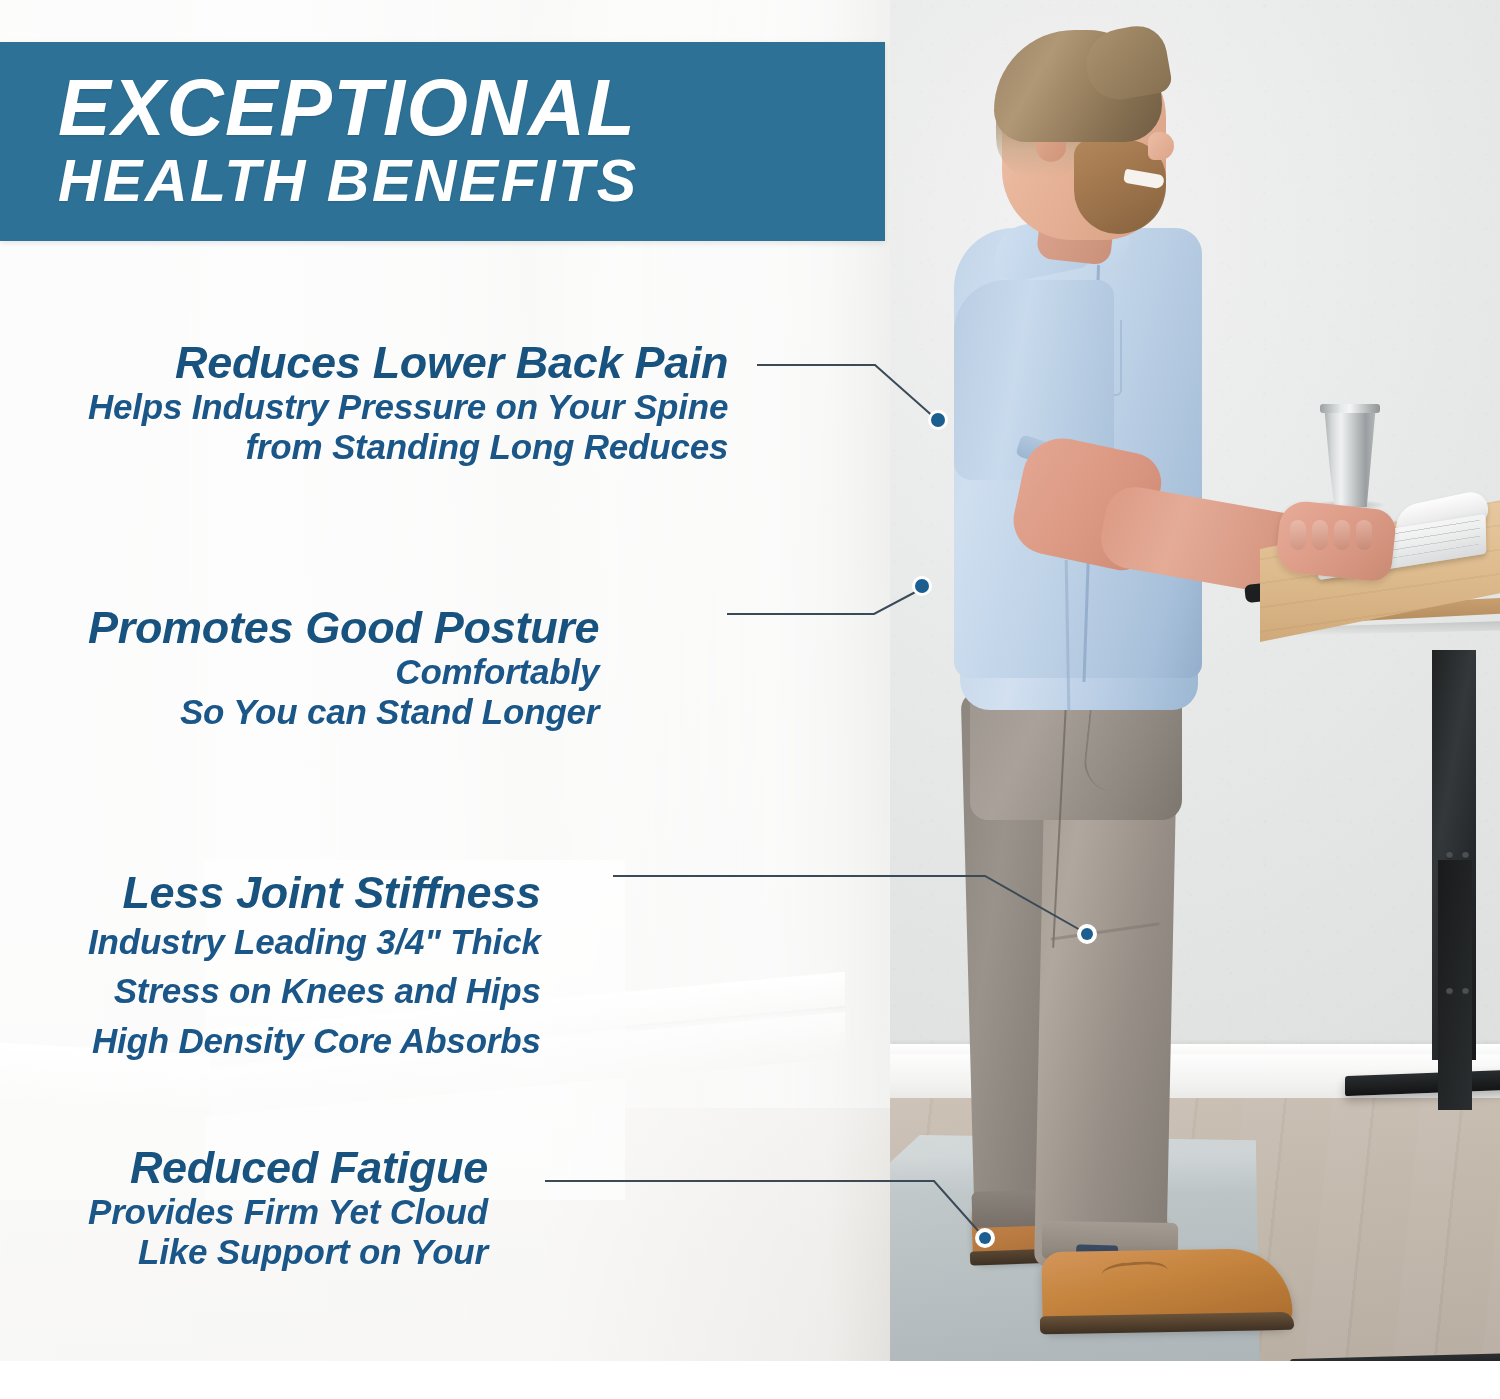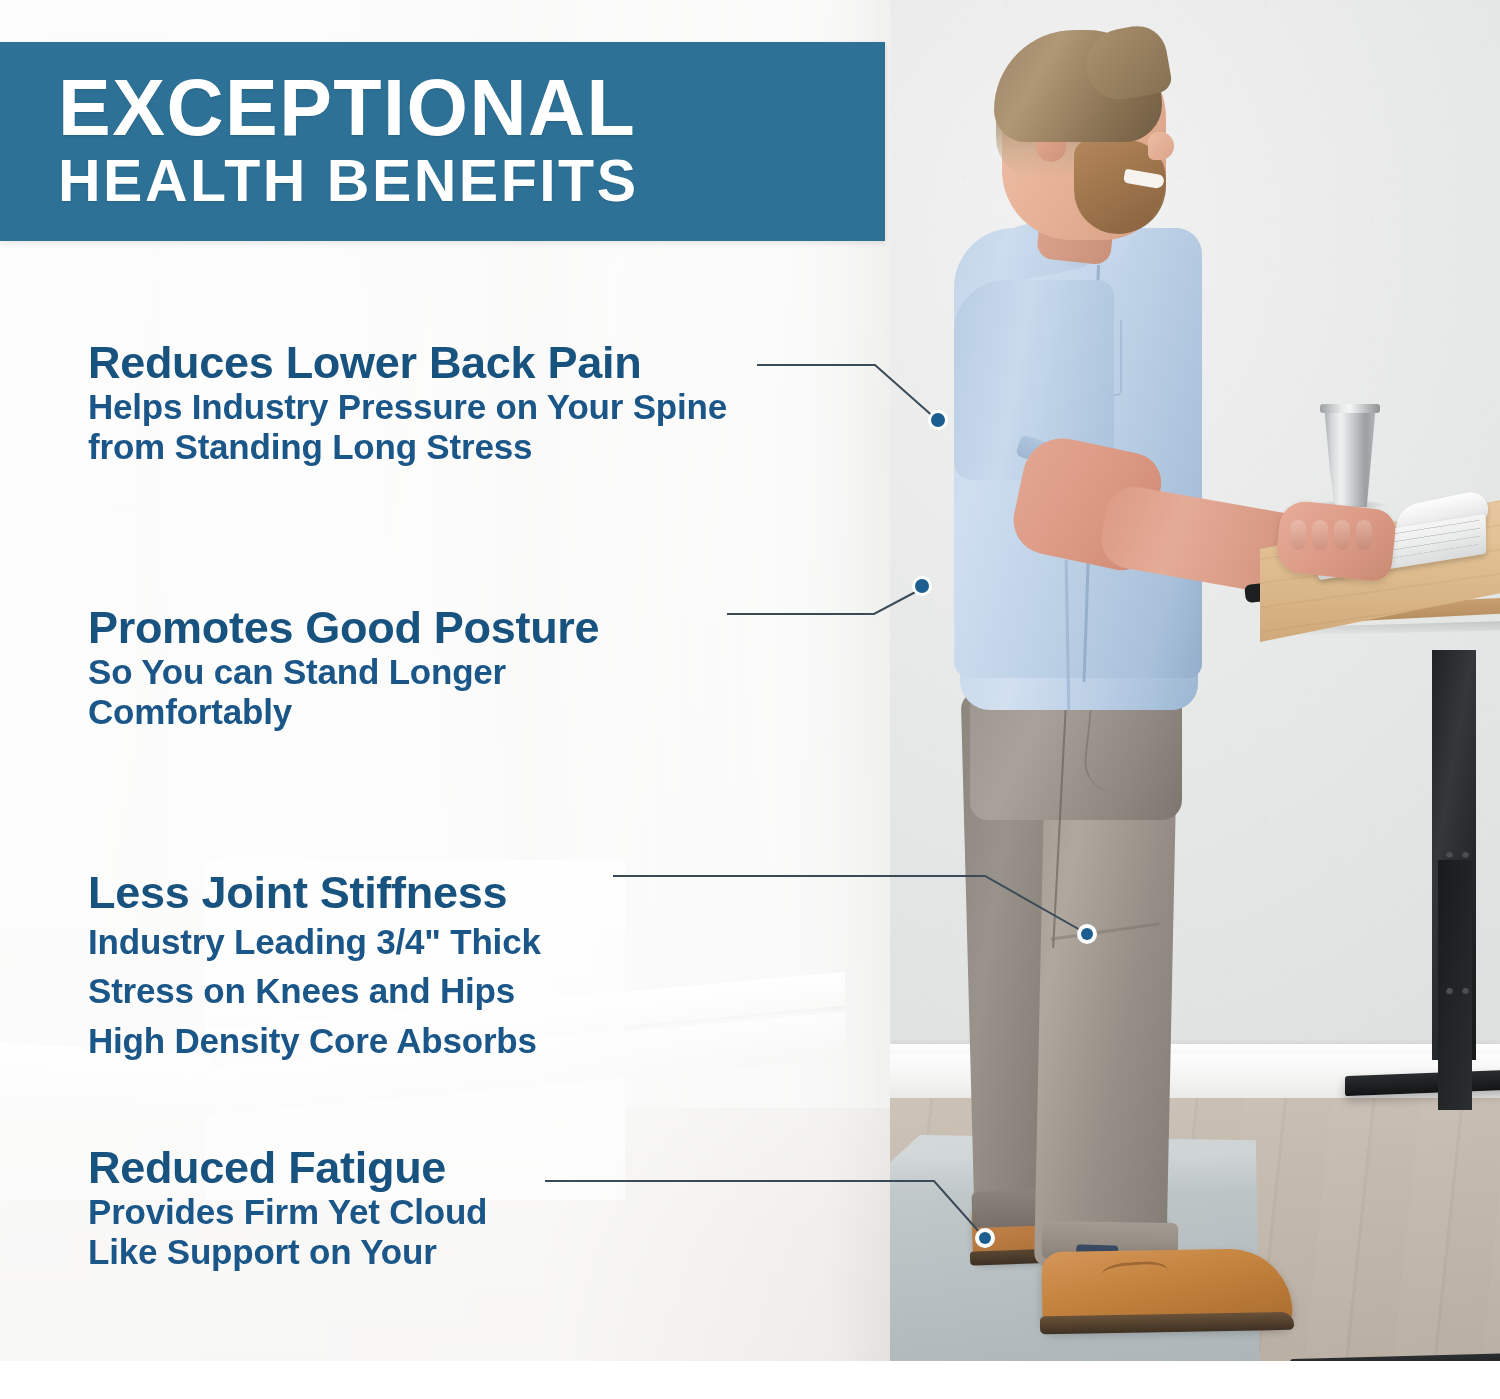--- a/index.html
+++ b/index.html
@@ -3,21 +3,21 @@
 <meta charset="utf-8">
 <style>
   * { margin:0; padding:0; box-sizing:border-box; }
   html,body { background:#ffffff; }
   body {
     width:1500px; height:1399px;
     font-family:"Liberation Sans", sans-serif;
     overflow:hidden; position:relative;
   }
 
-  #stage { position:absolute; inset:0; width:1500px; height:1361px; overflow:hidden; }
+  #stage { position:absolute; inset:0; width:1500px; height:1361px; overflow:hidden;font-style:italic; }
 
   
   .bg-wall {
     position:absolute; left:0; top:0; width:1500px; height:1399px;
     background:
       linear-gradient(100deg, #f2f2f0 0%, #ececea 22%, #f4f4f2 38%, #e9e9e7 55%, #f0f0ee 72%, #e6e6e4 100%);
   }
   
   .wall-col-a {
     position:absolute; left:150px; top:0; width:250px; height:1399px;
@@ -430,21 +430,21 @@
     letter-spacing:1.5px; white-space:nowrap;
     text-shadow:0 1px 2px rgba(0,0,0,.12);
   }
   .banner-line2 {
     color:#ffffff; font-weight:bold; font-size:59px; line-height:1.0;
     letter-spacing:2.5px; margin-top:6px; white-space:nowrap;
     text-shadow:0 1px 2px rgba(0,0,0,.12);
   }
 
   
-  .benefit { position:absolute; }
+  .benefit { position:absolute;text-align:right; }
   .b-title {
     color:#18527f; font-weight:bold; font-size:45px; line-height:1.04;
     letter-spacing:-.3px; white-space:nowrap;
     text-shadow:0 1px 1px rgba(255,255,255,.6);
   }
   .b-sub {
     color:#1b5688; font-weight:bold; font-size:35px; line-height:1.16;
     letter-spacing:-.2px; white-space:nowrap;
     text-shadow:0 1px 1px rgba(255,255,255,.55);
   }
@@ -563,27 +563,27 @@
   </div>
 
   <div class="banner">
     <div class="banner-line1">EXCEPTIONAL</div>
     <div class="banner-line2">HEALTH BENEFITS</div>
   </div>
 
   <div class="benefit" id="benefit-1">
     <div class="b-title">Reduces Lower Back Pain</div>
     <div class="b-sub">Helps Industry Pressure on Your Spine</div>
-    <div class="b-sub">from Standing Long Stress</div>
+    <div class="b-sub">from Standing Long Reduces</div>
   </div>
 
   <div class="benefit" id="benefit-2">
     <div class="b-title">Promotes Good Posture</div>
+    <div class="b-sub">Comfortably</div>
     <div class="b-sub">So You can Stand Longer</div>
-    <div class="b-sub">Comfortably</div>
   </div>
 
   <div class="benefit" id="benefit-3">
     <div class="b-title">Less Joint Stiffness</div>
     <div class="b-sub wide">Industry Leading 3/4" Thick</div>
     <div class="b-sub wide">Stress on Knees and Hips</div>
     <div class="b-sub wide">High Density Core Absorbs</div>
   </div>
 
   <div class="benefit" id="benefit-4">

